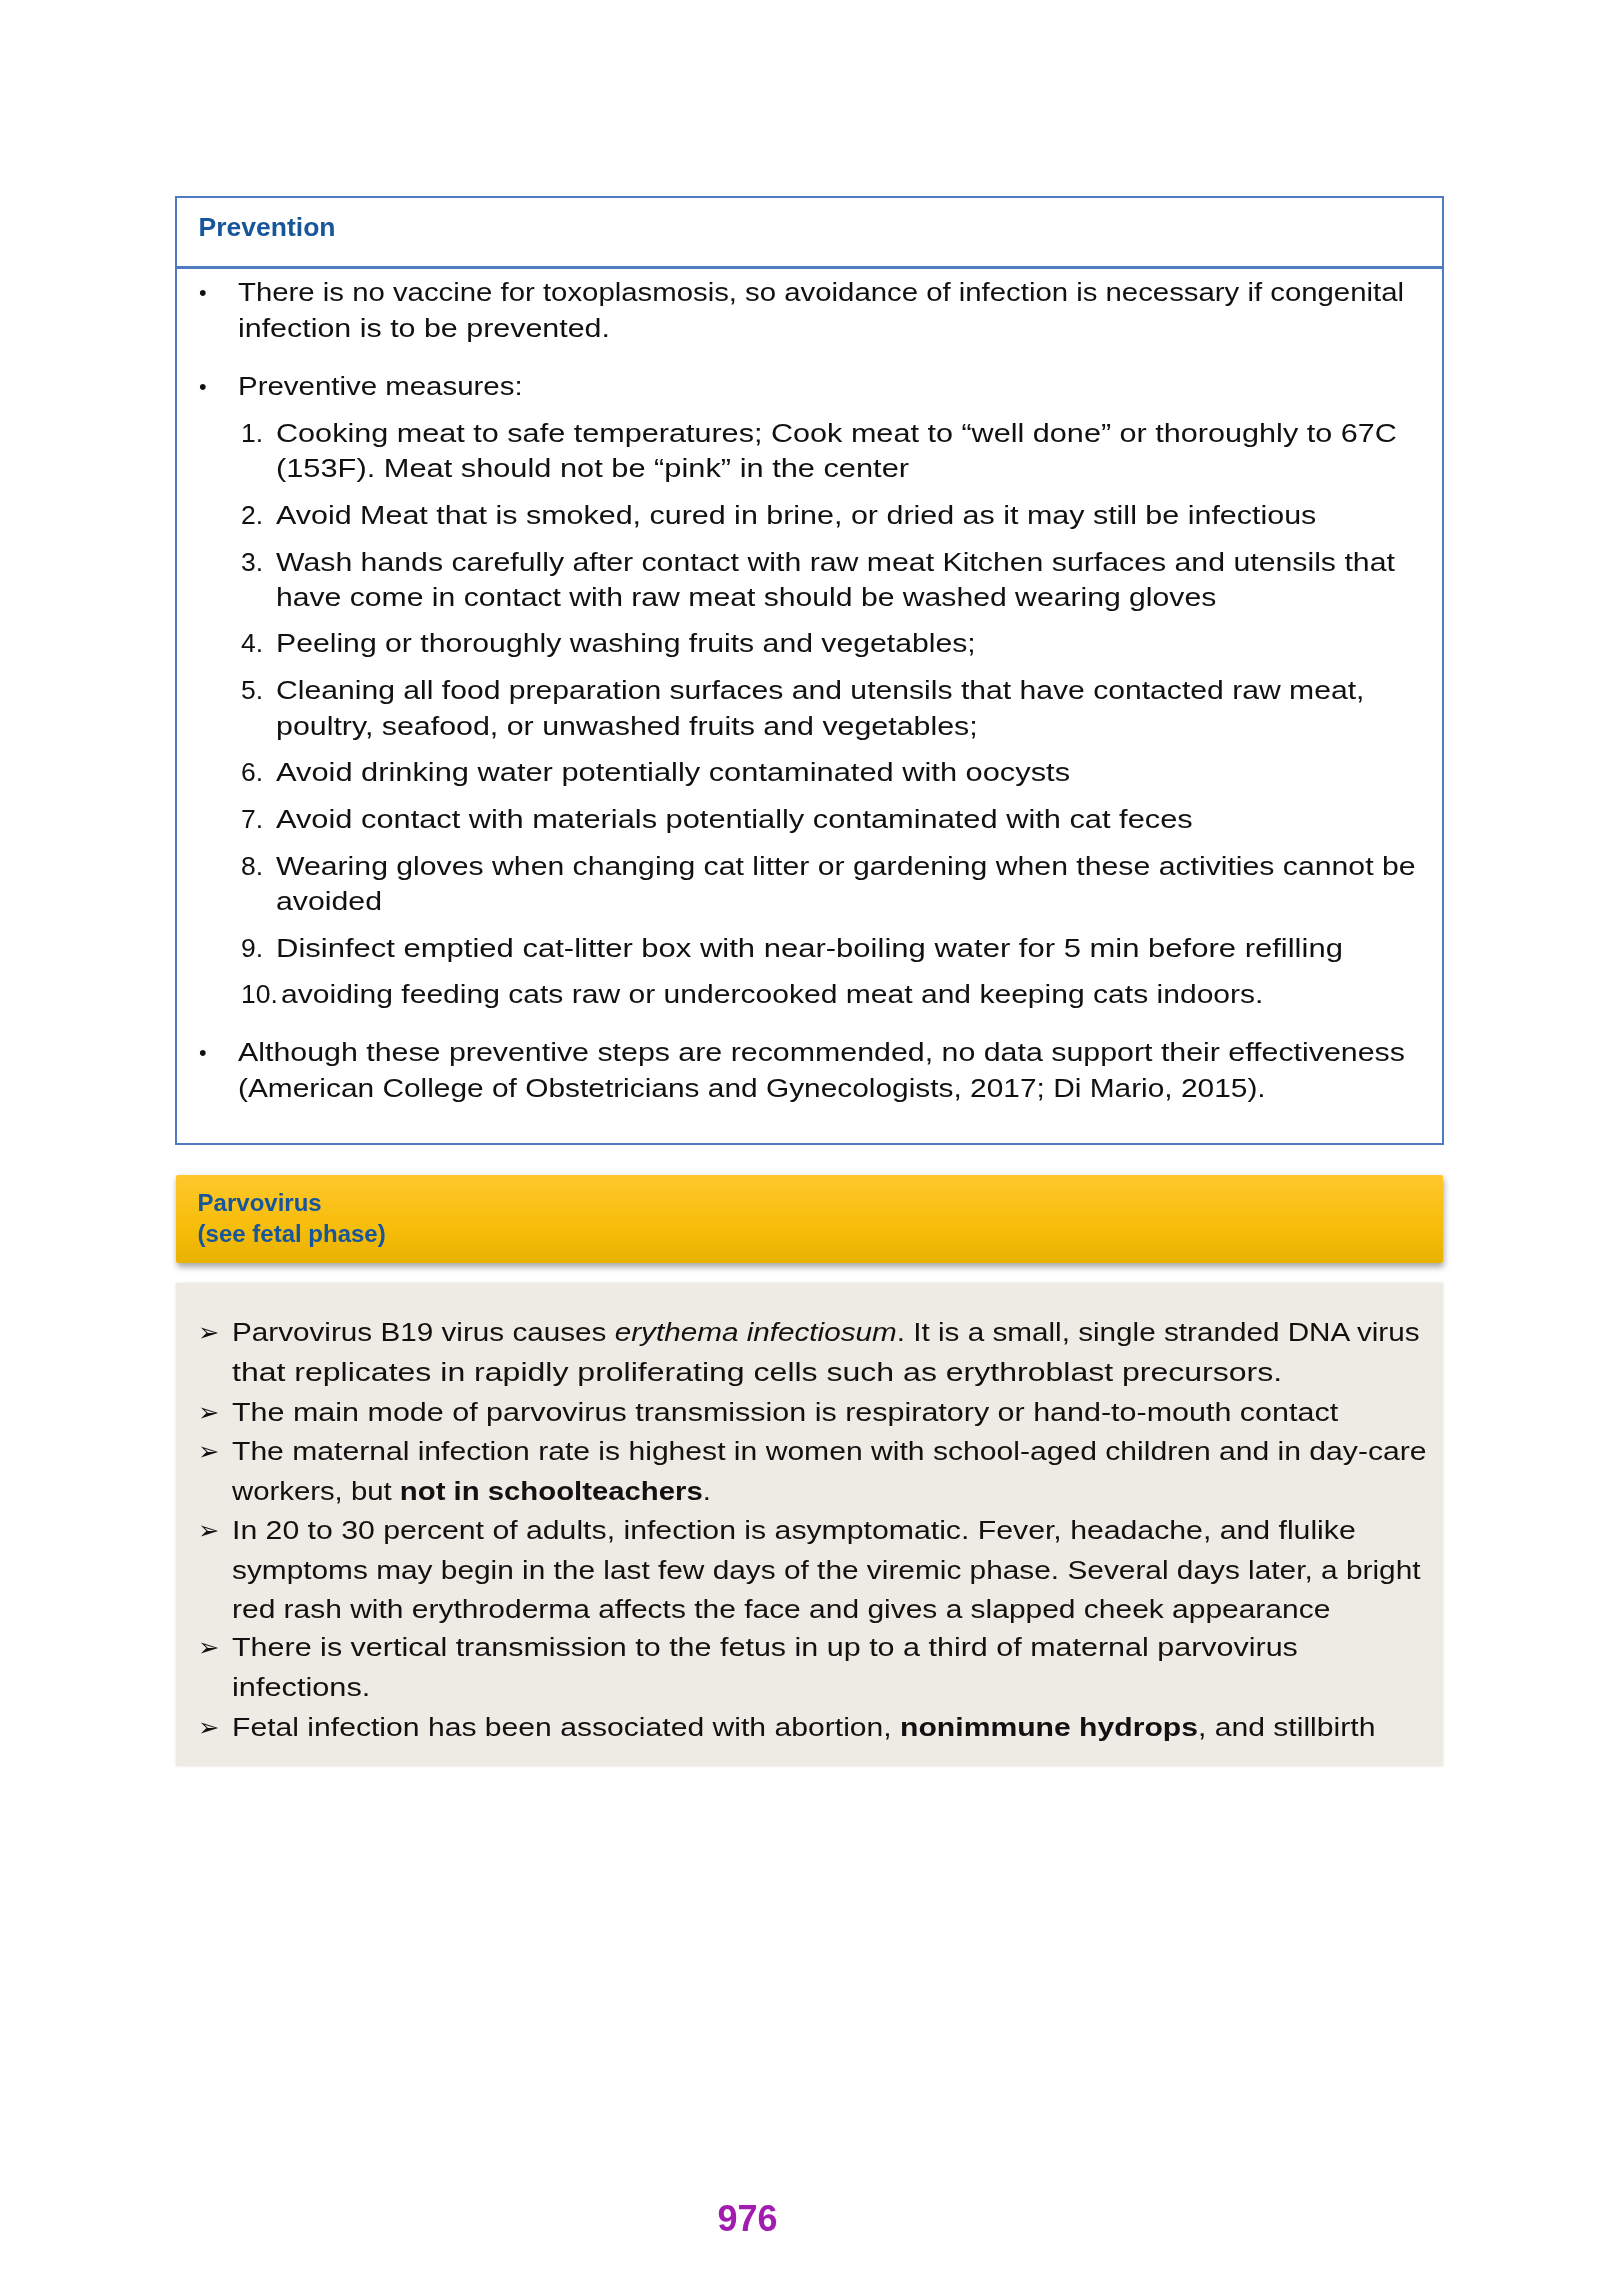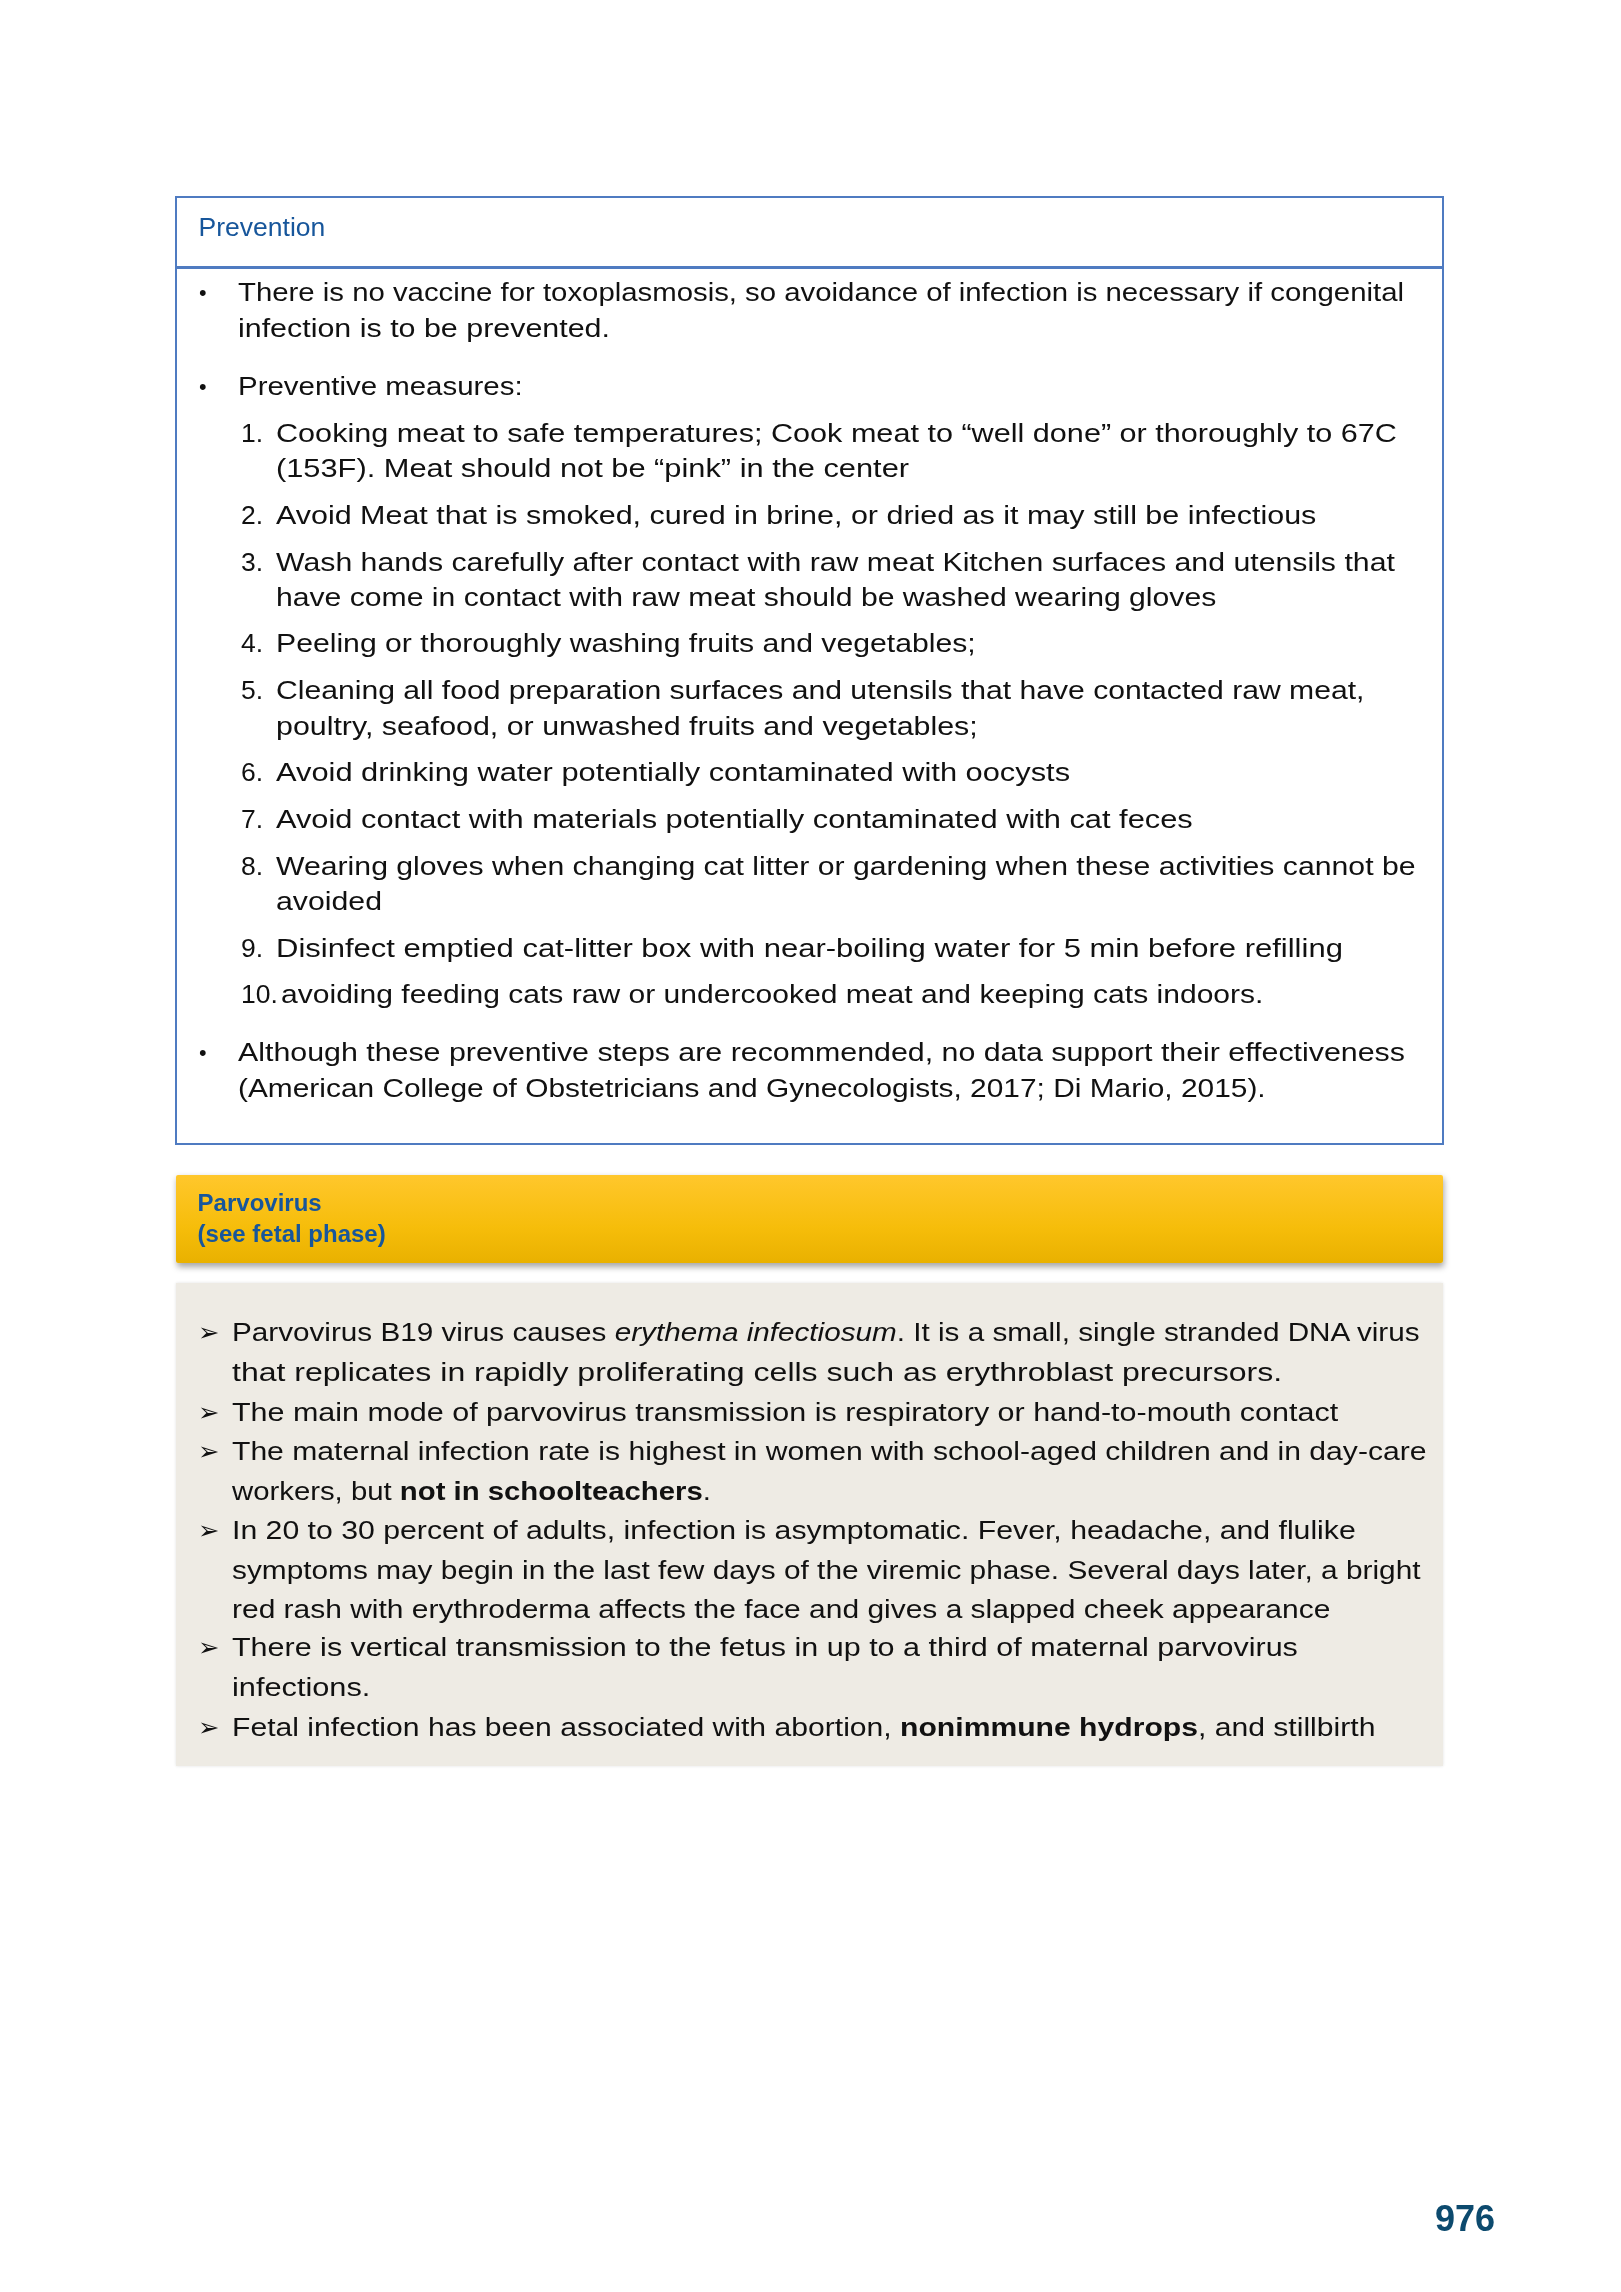--- a/index.html
+++ b/index.html
@@ -3,21 +3,21 @@
 <meta charset="utf-8">
 <style>
   html, body { margin: 0; padding: 0; background: #ffffff; }
   body { width: 1621px; height: 2293px; position: relative; overflow: hidden;
          font-family: "Liberation Sans", "DejaVu Sans", sans-serif; color: #111111; }
 
   
   .prev-box { position: absolute; left: 175px; top: 196px; width: 1269px; height: 949px;
               border: 2.9px solid #4F7BC1; box-sizing: border-box; background: #ffffff; }
   .prev-header-divider { position: absolute; left: 0; right: 0; top: 68px; height: 2.9px; background: #4F7BC1; }
-  .prev-title { position: absolute; left: 21.6px; top: 13.7px; font-weight: normal; font-size: 26.5px;
+  .prev-title { position: absolute; left: 21.6px; top: 13.7px; font-weight: bold; font-size: 26.5px;
                 color: #17569B; white-space: nowrap; }
 
   
   .parvo-bar { position: absolute; left: 176px; top: 1175px; width: 1267px; height: 88px;
                background: linear-gradient(#FFC72C, #F6BD0A 60%, #E9B100);
                box-shadow: 1px 3.9px 5.9px rgba(0,0,0,0.35); border-radius: 2px; }
   .parvo-title { position: absolute; left: 21.6px; font-weight: bold; font-size: 24px; color: #17569B;
                  white-space: nowrap; line-height: 31px; }
 
   
@@ -25,22 +25,22 @@
                background: #EEEBE4; box-shadow: 0 0 2.9px rgba(0,0,0,0.12); }
 
   .line { position: absolute; white-space: nowrap; font-size: 26.5px; line-height: 33px;
           transform-origin: 0 50%; }
   .marker { position: absolute; white-space: nowrap; font-size: 26.5px; line-height: 33px; }
   .bullet-dot { font-size: 21.6px; }
   .arrow { font-size: 25.5px; }
   b { font-weight: bold; }
   i { font-style: italic; }
 
-  .page-number { position: absolute; left: 0; width: 1495px; top: 2198px; text-align: right;
-                 font-weight: bold; font-size: 36px; color: #0c4a6e; }
+  .page-number { position: absolute; left: 0; width: 1495px; top: 2198px; text-align: center;
+                 font-weight: bold; font-size: 36px; color: #a21caf; }
 </style>
 </head>
 <body>
 
 <section class="prev-box">
   <div class="prev-title">Prevention</div>
   <div class="prev-header-divider"></div>
 </section>
 <div id="prev-content">
     <div class="marker bullet-dot" style="left: 199px; top: 276px;">•</div>

